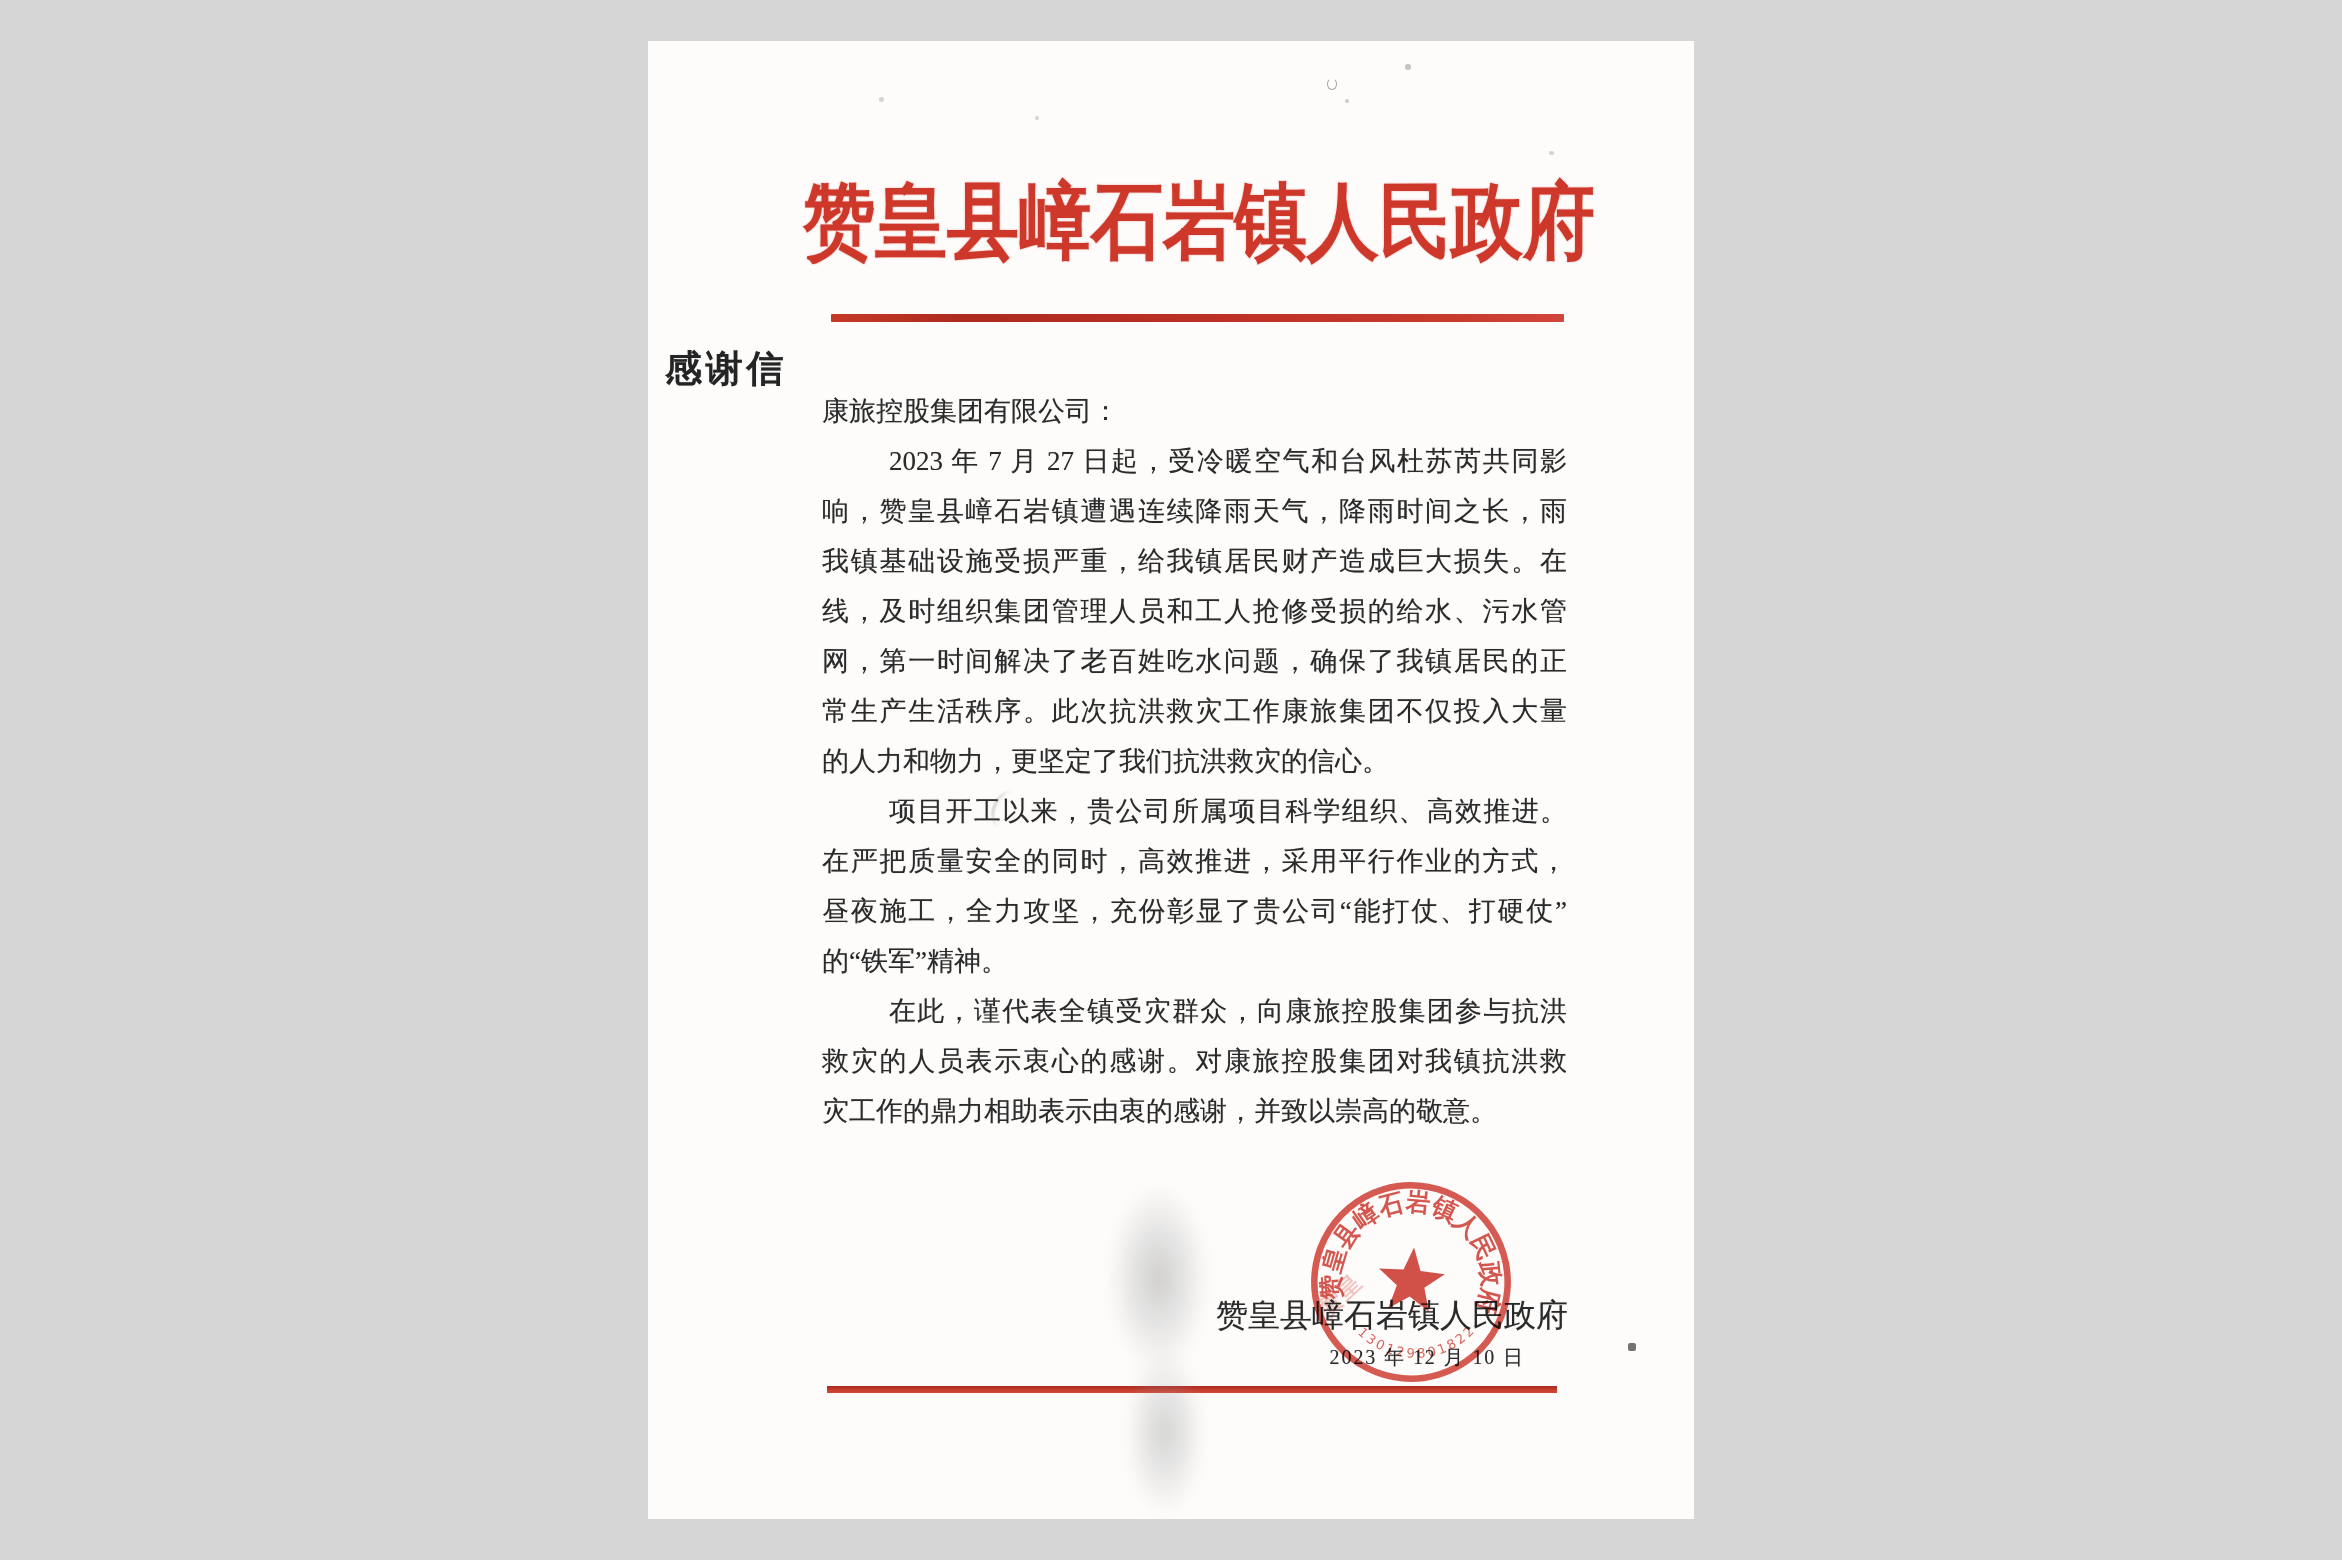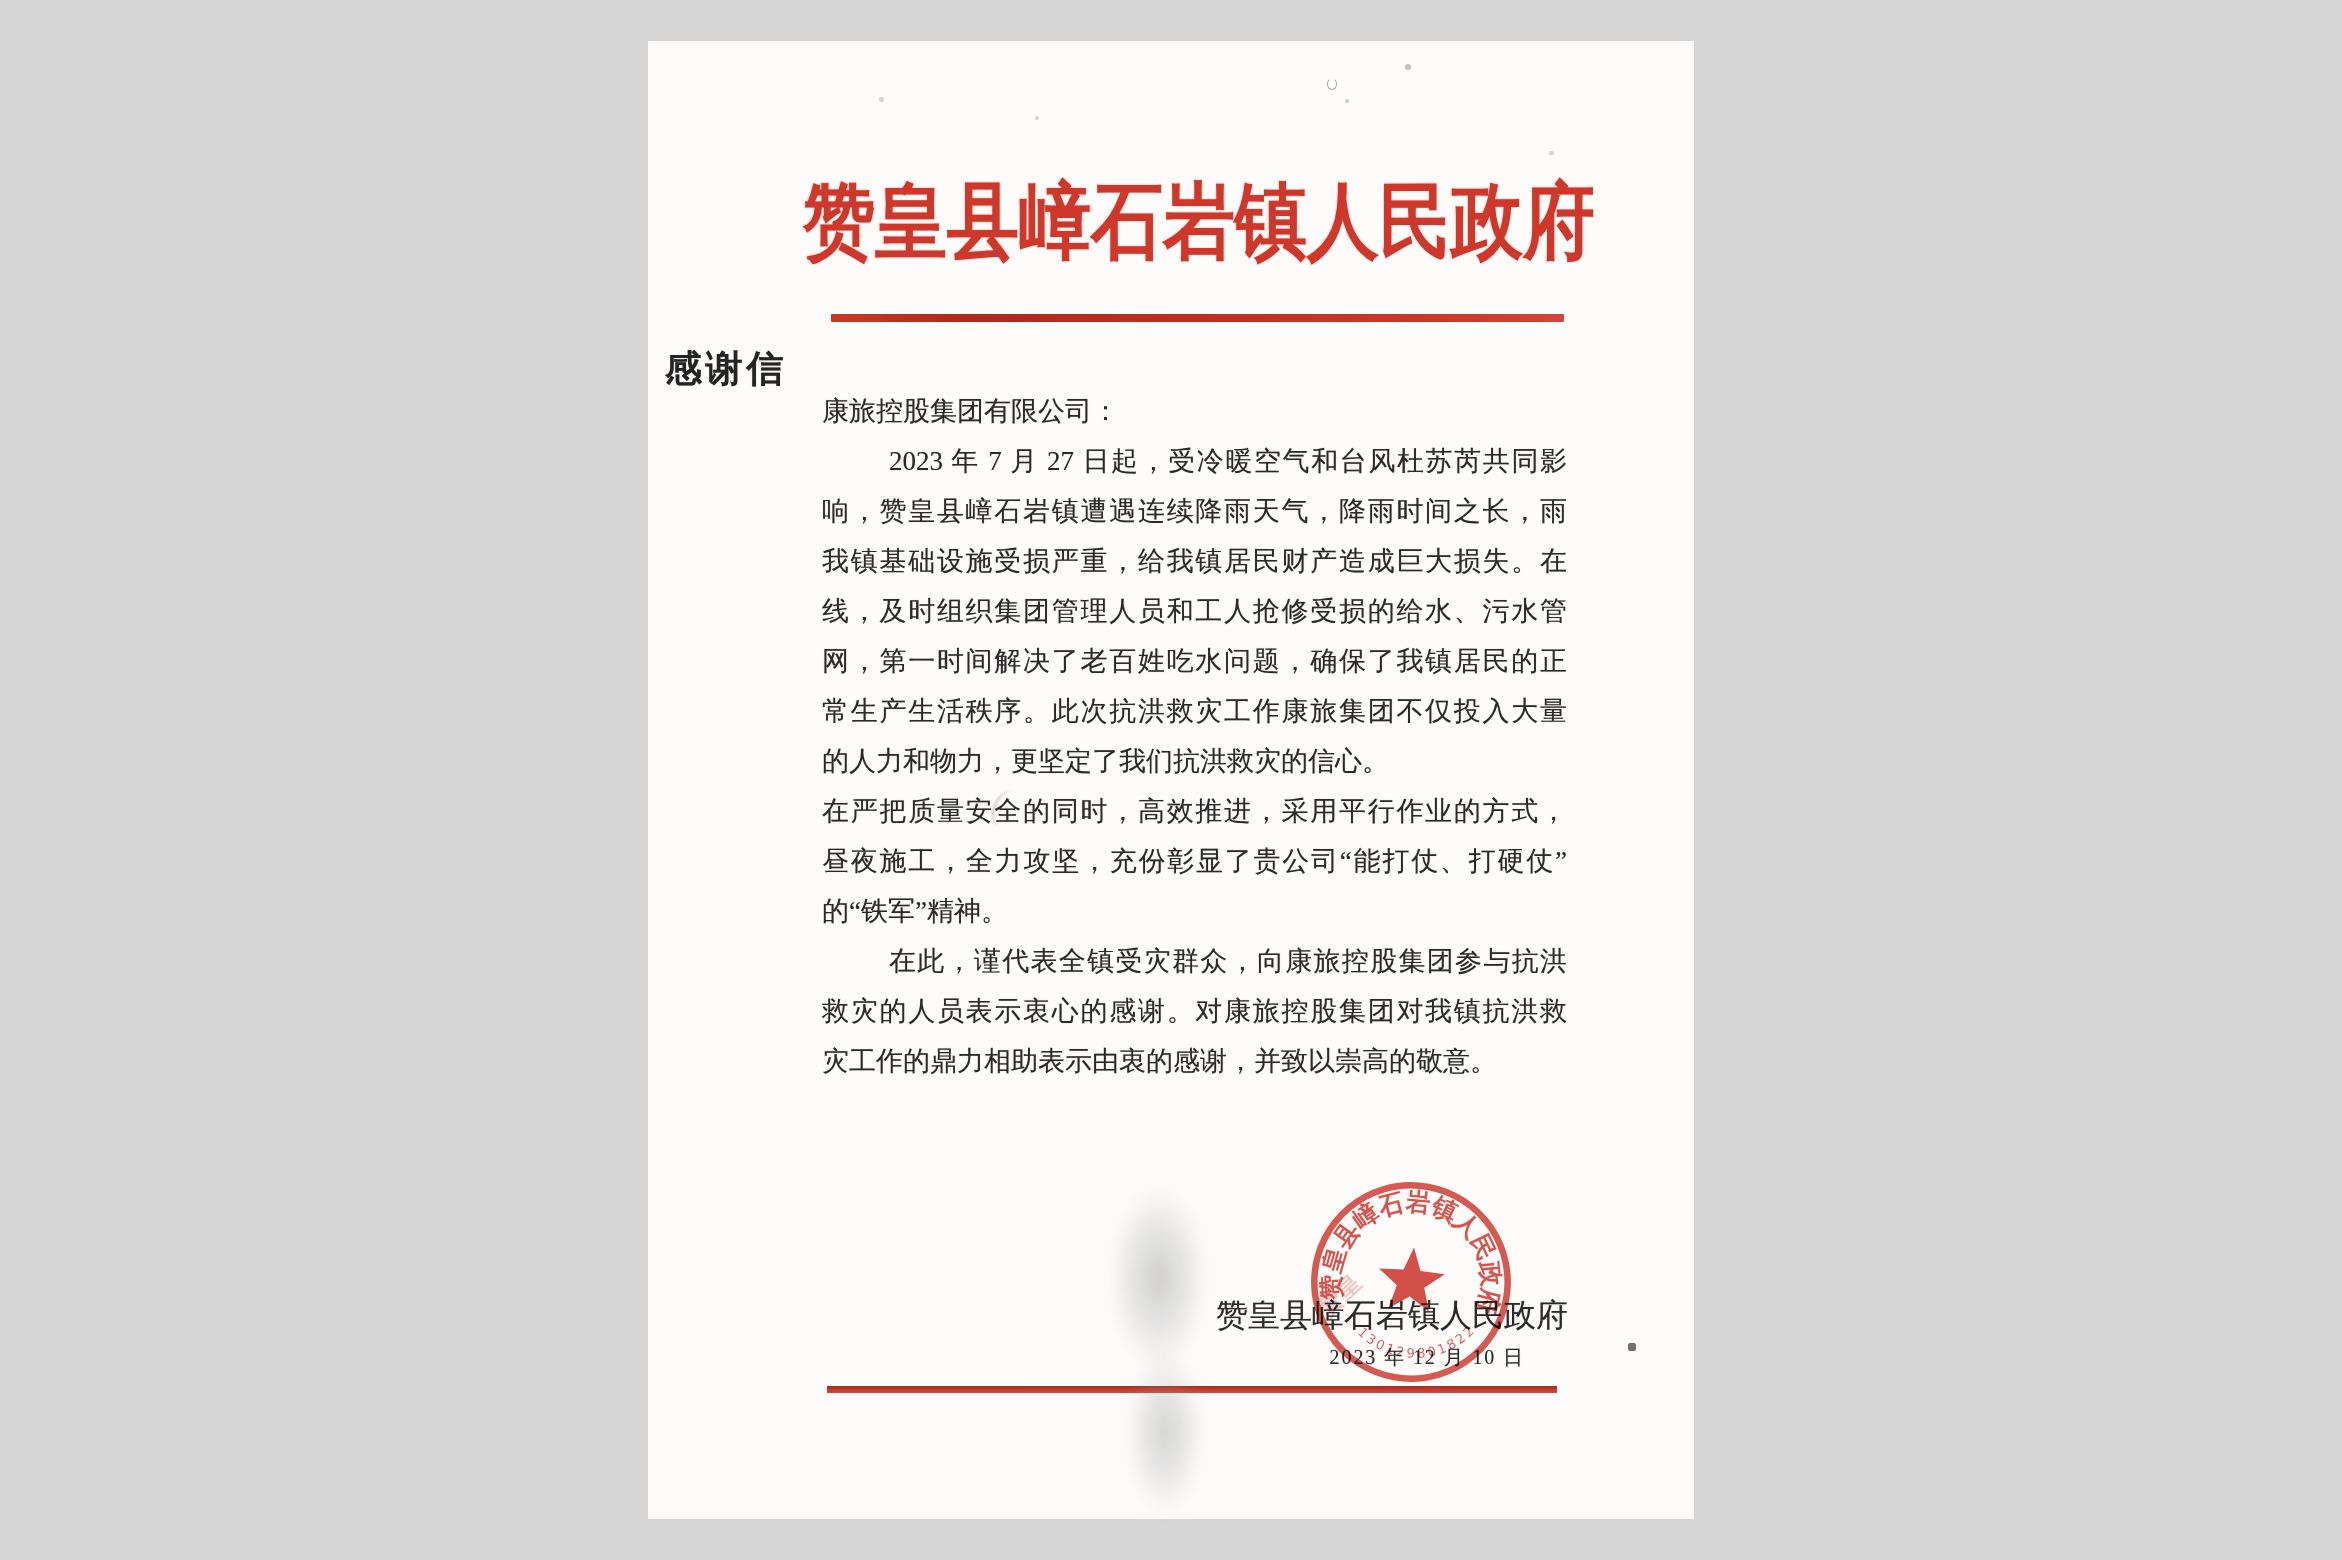--- a/index.html
+++ b/index.html
@@ -114,20 +114,21 @@
 
     <div class="body">
       <div class="line end">康旅控股集团有限公司：</div>
       <div class="line indent">2023 年 7 月 27 日起，受冷暖空气和台风杜苏芮共同影</div>
       <div class="line">响，赞皇县嶂石岩镇遭遇连续降雨天气，降雨时间之长，雨</div>
       <div class="line">我镇基础设施受损严重，给我镇居民财产造成巨大损失。在</div>
       <div class="line">线，及时组织集团管理人员和工人抢修受损的给水、污水管</div>
       <div class="line">网，第一时间解决了老百姓吃水问题，确保了我镇居民的正</div>
       <div class="line">常生产生活秩序。此次抗洪救灾工作康旅集团不仅投入大量</div>
       <div class="line end">的人力和物力，更坚定了我们抗洪救灾的信心。</div>
+      <div class="line indent">项目开工以来，贵公司所属项目科学组织、高效推进。</div>
       <div class="line">在严把质量安全的同时，高效推进，采用平行作业的方式，</div>
       <div class="line">昼夜施工，全力攻坚，充份彰显了贵公司“能打仗、打硬仗”</div>
       <div class="line end">的“铁军”精神。</div>
       <div class="line indent">在此，谨代表全镇受灾群众，向康旅控股集团参与抗洪</div>
       <div class="line">救灾的人员表示衷心的感谢。对康旅控股集团对我镇抗洪救</div>
       <div class="line end">灾工作的鼎力相助表示由衷的感谢，并致以崇高的敬意。</div>
     </div>
 
     <div class="signature">赞皇县嶂石岩镇人民政府</div>
     <div class="sig-date">2023 年 12 月 10 日</div>

